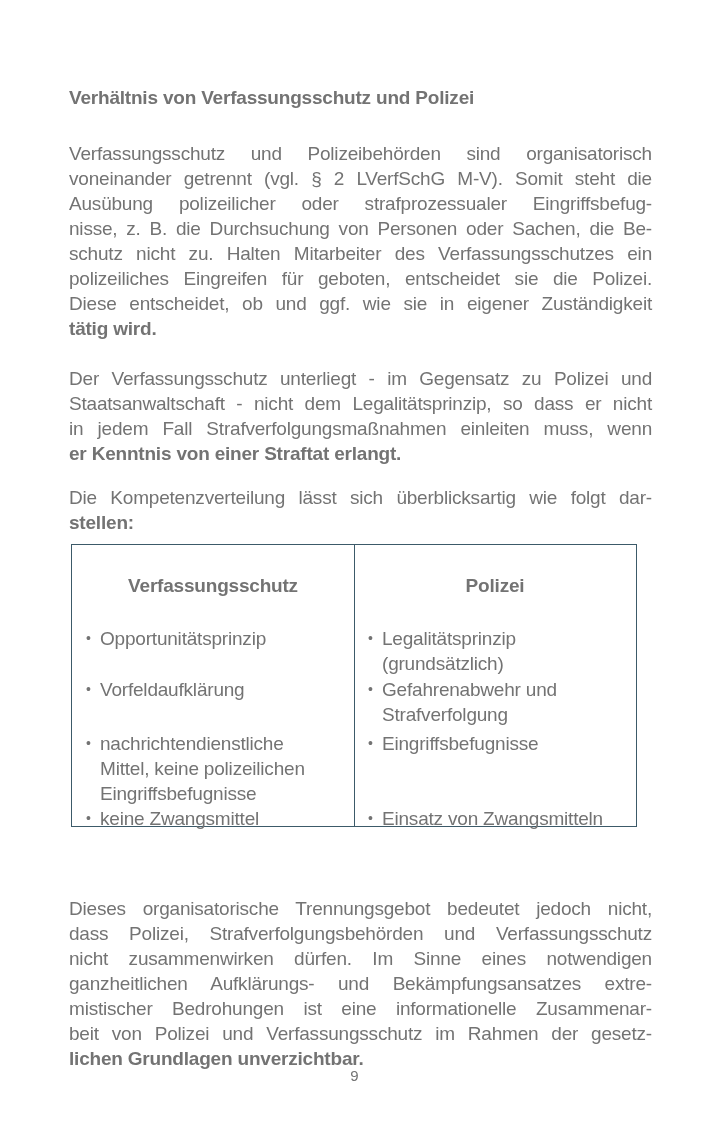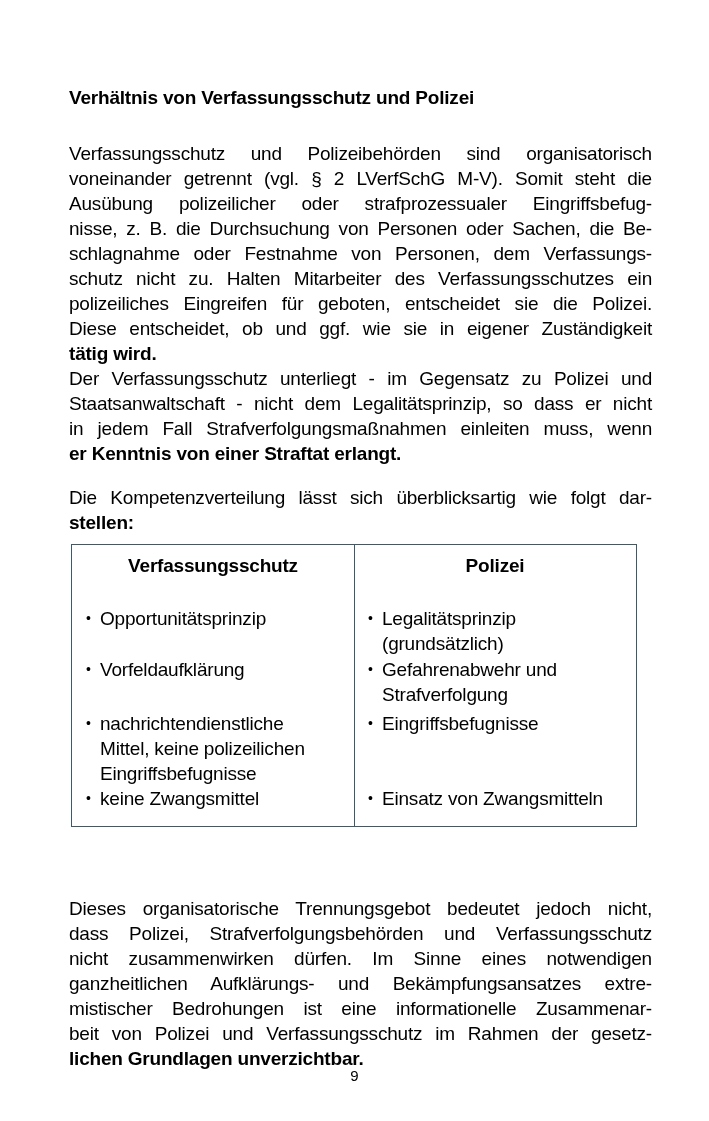--- a/index.html
+++ b/index.html
@@ -1,21 +1,21 @@
 <!DOCTYPE html>
 <html><head>
 <meta charset="utf-8">
 <style>
   html,body{margin:0;padding:0;background:#ffffff;}
   .page{
     position:relative;
     width:688px;height:1121px;
     background:#ffffff;
     font-family:"Liberation Sans",sans-serif;
-    color:#000000;
+    color:#737373;
     overflow:hidden;
   }
   .heading{
     position:absolute;left:69px;top:85px;width:583px;
     margin:0;font-size:19px;line-height:25px;font-weight:bold;
     letter-spacing:-0.2px;
   }
   .para{
     position:absolute;left:69px;width:583px;
     font-size:19px;line-height:25px;letter-spacing:-0.2px;
@@ -25,21 +25,21 @@
   .p3{top:485px;}
   .p4{top:857px;margin-top:39px;}
   .justify .pline{text-align:justify;text-align-last:justify;}
   .justify .pline:last-child{text-align:right;text-align-last:left;font-weight:bold;}
   .ctable{
     position:absolute;left:71px;top:544px;width:564px;height:281px;
     border:1px solid #3c5a69;
     font-size:19px;line-height:25px;letter-spacing:-0.2px;
     box-sizing:content-box;
   }
-  .thead{display:flex;margin-top:8px;justify-content:center;}
+  .thead{display:flex;margin-top:28px;justify-content:center;}
   .th{flex:1;text-align:center;font-weight:bold;}
   .trow{display:flex;}
   .r1{margin-top:28px;min-height:51px;}
   .r2{min-height:54px;}
   .r3{min-height:71px;}
   .r4{min-height:33px;}
   .tcell{flex:1;display:flex;align-items:flex-start;padding-left:14px;box-sizing:border-box;}
   .bullet{flex:0 0 14px;width:14px;font-size:14px;line-height:25px;}
   .cell-lines{flex:1;padding-right:6px;}
   .vdivider{
@@ -56,21 +56,20 @@
 
 <div class="page">
 
   <h1 class="heading">Verhältnis von Verfassungsschutz und Polizei</h1>
 
   <div class="para justify p1">
       <div class="pline">Verfassungsschutz und Polizeibehörden sind organisatorisch</div>
       <div class="pline">voneinander getrennt (vgl. § 2 LVerfSchG M-V). Somit steht die</div>
       <div class="pline">Ausübung polizeilicher oder strafprozessualer Eingriffsbefug-</div>
       <div class="pline">nisse, z. B. die Durchsuchung von Personen oder Sachen, die Be-</div>
-      <div class="pline">schlagnahme oder Festnahme von Personen, dem Verfassungs-</div>
       <div class="pline">schutz nicht zu. Halten Mitarbeiter des Verfassungsschutzes ein</div>
       <div class="pline">polizeiliches Eingreifen für geboten, entscheidet sie die Polizei.</div>
       <div class="pline">Diese entscheidet, ob und ggf. wie sie in eigener Zuständigkeit</div>
       <div class="pline">tätig wird.</div>
     </div>
 
   <div class="para justify p2">
       <div class="pline">Der Verfassungsschutz unterliegt - im Gegensatz zu Polizei und</div>
       <div class="pline">Staatsanwaltschaft - nicht dem Legalitätsprinzip, so dass er nicht</div>
       <div class="pline">in jedem Fall Strafverfolgungsmaßnahmen einleiten muss, wenn</div>

